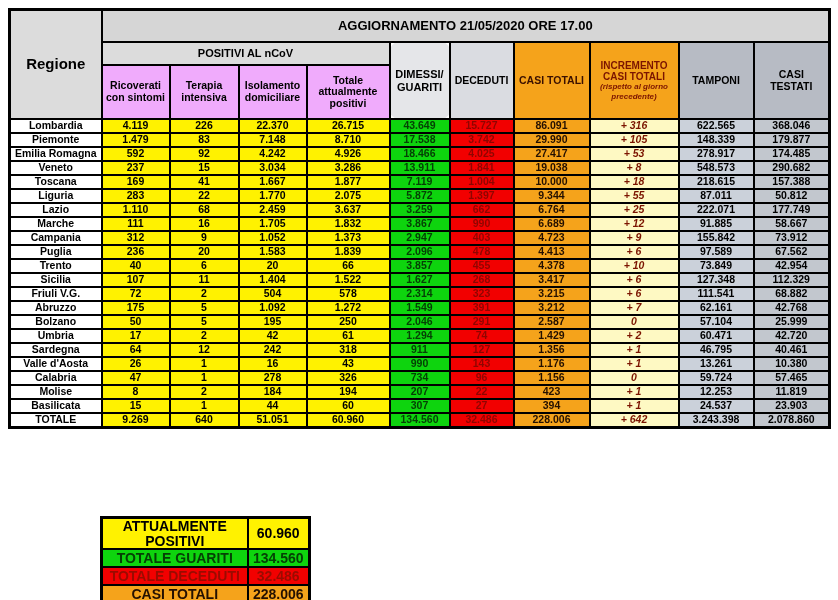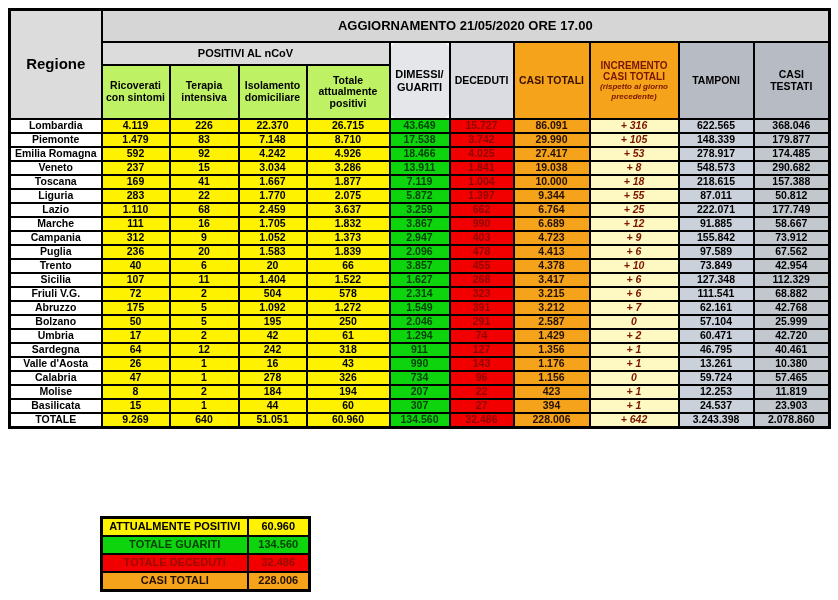--- a/index.html
+++ b/index.html
@@ -7,21 +7,21 @@
   .canvas{position:relative;width:838px;height:600px;background:#ffffff;overflow:hidden;}
 
   table{border-collapse:collapse;table-layout:fixed;}
   .main{position:absolute;left:8px;top:8px;width:822px;border:3px solid #000;}
   .main th,.main td{border:2px solid #000;padding:0 2px;text-align:center;vertical-align:middle;
     font-weight:bold;overflow:hidden;line-height:1.1;}
 
   .title-cell{background:#d6d6d6;font-size:13px;height:30px;color:#000;}
   .hdr-regione{background:#dcdcdc;font-size:15px;color:#000;}
   .grp-hdr{background:#dcdcdc;font-size:11px;height:21px;color:#000;}
-  .sub-hdr{background:#bef264;font-size:10.5px;height:52px;color:#000;}
+  .sub-hdr{background:#f0abfc;font-size:10.5px;height:52px;color:#000;}
   .hdr-dimessi{background:#e5e6e9;font-size:11px;color:#000;border-radius:9px;}
   .hdr-deceduti{background:#dadce1;font-size:10.5px;color:#000;}
   .hdr-casi{background:#f5a31b;font-size:10.5px;color:#3a1000;}
   .hdr-inc{background:#f5a31b;font-size:10px;color:#7b1400;}
   .inc-sub{display:block;font-size:8px;font-style:italic;font-weight:bold;color:#7b1400;line-height:1.15;}
   .hdr-tamponi,.hdr-testati{background:#b7bbc4;font-size:10.5px;color:#000;}
 
   .main tbody tr{height:14px;}
   .main tbody td{font-size:10.5px;}
   .c-region{background:#ffffff;color:#000;font-size:10.5px;}
@@ -30,21 +30,21 @@
   .c-red{background:#f20000;color:#8f0500;}
   .c-orange{background:#f5a31b;color:#241000;}
   .c-inc{background:#fef9c3;color:#7b1400;font-style:italic;}
   .c-tamponi{background:#cbd1da;color:#000;}
   .c-testati{background:#c2c7ce;color:#000;}
   .total-row{height:19px;}
   .total-row td{font-size:11px;}
 
   .legend{position:absolute;left:100px;top:516px;width:210px;border:3px solid #000;}
   .legend td{border:2px solid #000;height:16px;padding:0 2px;text-align:center;
-    font-weight:bold;font-size:11px;line-height:1.05;}
+    font-weight:bold;font-size:14px;line-height:1.05;}
   .lg-yellow{background:#fff200;color:#000;}
   .lg-green{background:#0ed40e;color:#054005;}
   .lg-red{background:#f20000;color:#9a0b00;}
   .lg-orange{background:#f5a31b;color:#241000;}
 </style>
 </head>
 <body>
 
 <div class="canvas">
 

